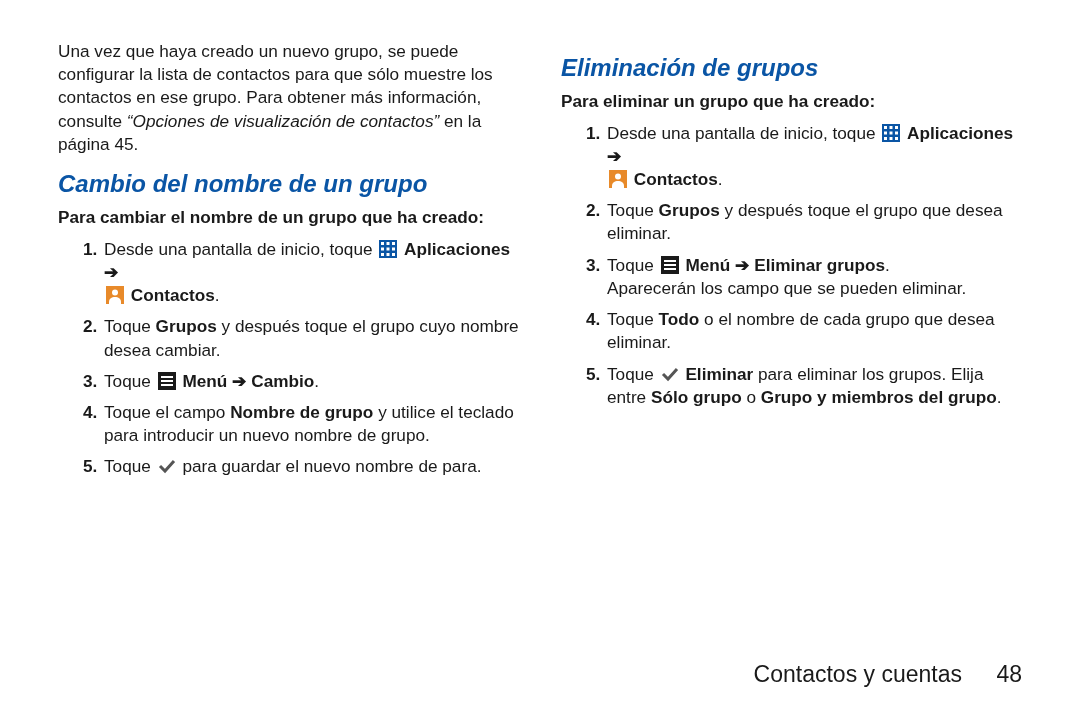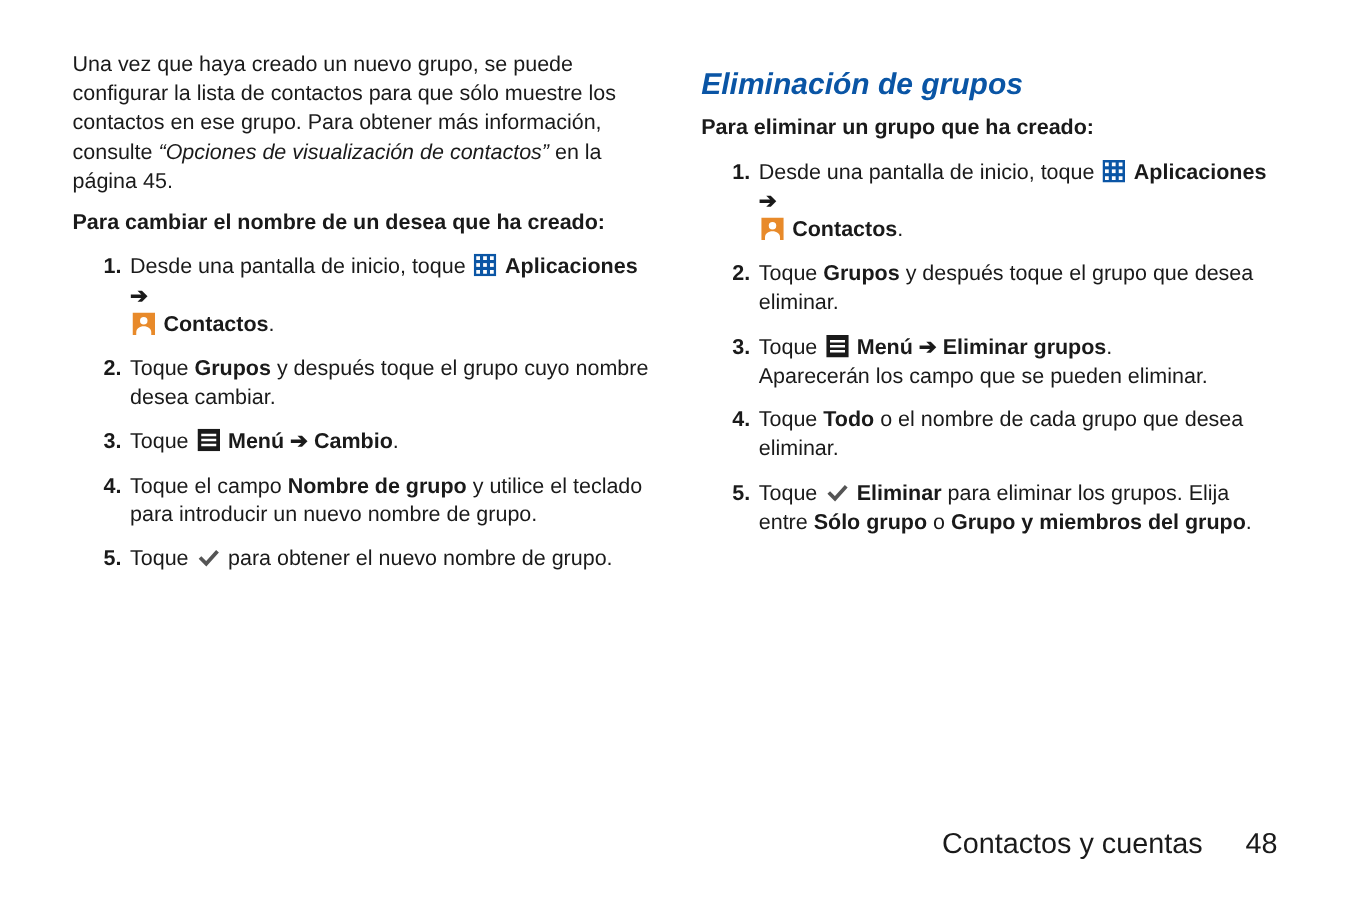--- a/index.html
+++ b/index.html
@@ -38,21 +38,21 @@
   }
   .lede {
     margin: 4px 0 8px 0;
     font-weight: bold;
   }
   ol.steps {
     margin: 2px 0 0 0;
     padding: 0 0 0 44px;
   }
   ol.steps > li {
-    margin: 12px 0 8px 0;
+    margin: 0 0 8px 0;
     padding-left: 2px;
   }
   ol.steps > li::marker { font-weight: 700; }
   .bold { font-weight: 700; }
   .arrow { font-weight: 700; }
   .footer {
     position: absolute;
     right: 58px;
     bottom: 32px;
     font-size: 23px;
@@ -71,21 +71,22 @@
 </head>
 <body>
 
 <div class="page">
 
   <div class="col">
     <p class="intro">
       <span>Una vez que haya creado un nuevo grupo, se puede configurar la lista de contactos para que sólo muestre los contactos en ese grupo. Para obtener más información, consulte </span><span class="italic">“Opciones de visualización de contactos”</span><span> en la página 45.</span>
     </p>
 
-    <p class="lede">Para cambiar el nombre de un desea que ha creado:</p>
+    <div class="h3">Cambio del nombre de un grupo</div>
+    <p class="lede">Para cambiar el nombre de un grupo que ha creado:</p>
 
     <ol class="steps">
       <li>
         <span>Desde una pantalla de inicio, toque </span>
         <span class="icon">
           <svg viewBox="0 0 18 18">
               <rect width="18" height="18" fill="#0a55a5"></rect>
               <g fill="#fff">
                 <rect x="2" y="2" width="3" height="3"></rect>
                 <rect x="7.5" y="2" width="3" height="3"></rect>
@@ -131,21 +132,21 @@
         <span>Toque el campo </span><span class="bold">Nombre de grupo</span><span> y utilice el teclado para introducir un nuevo nombre de grupo.</span>
       </li>
 
       <li>
         <span>Toque </span>
         <span class="icon">
           <svg viewBox="0 0 18 18">
               <polyline points="2,9 7,14 16,4" fill="none" stroke="#555" stroke-width="3"></polyline>
             </svg>
         </span>
-        <span> para obtener el nuevo nombre de grupo.</span>
+        <span> para guardar el nuevo nombre de para.</span>
       </li>
     </ol>
   </div>
 
   <div class="col">
     <div class="h3">Eliminación de grupos</div>
     <p class="lede">Para eliminar un grupo que ha creado:</p>
 
     <ol class="steps">
       <li>

